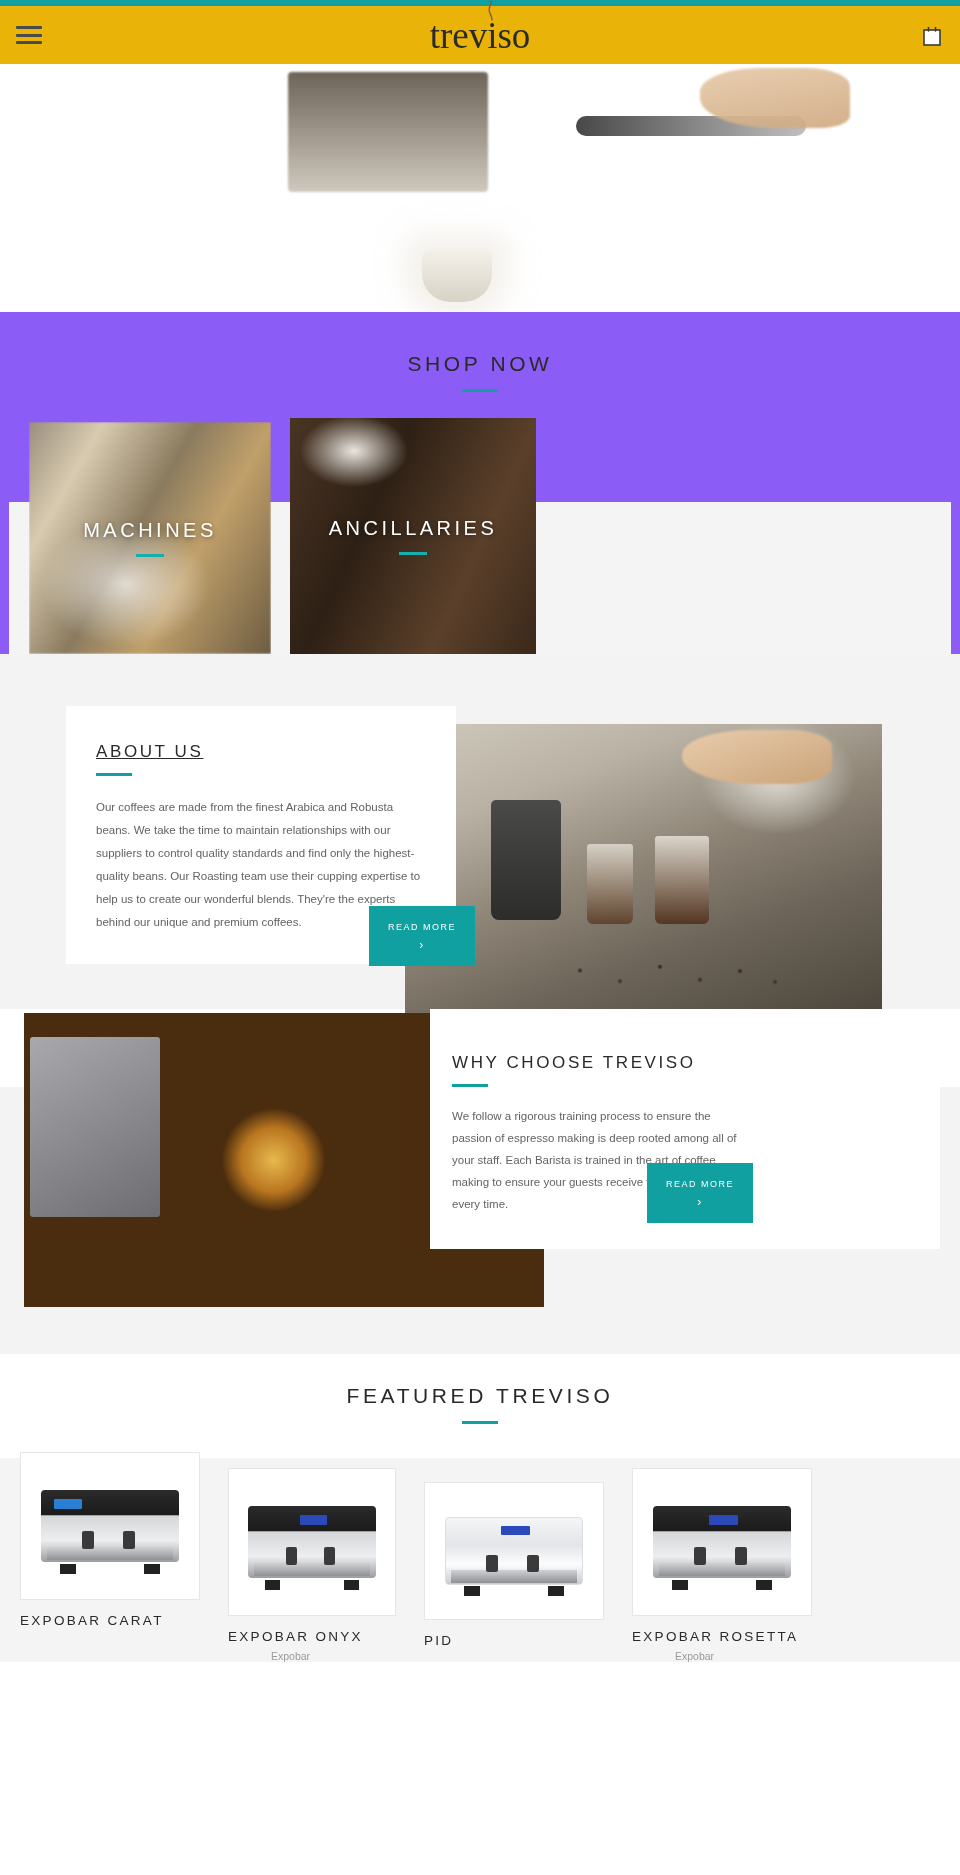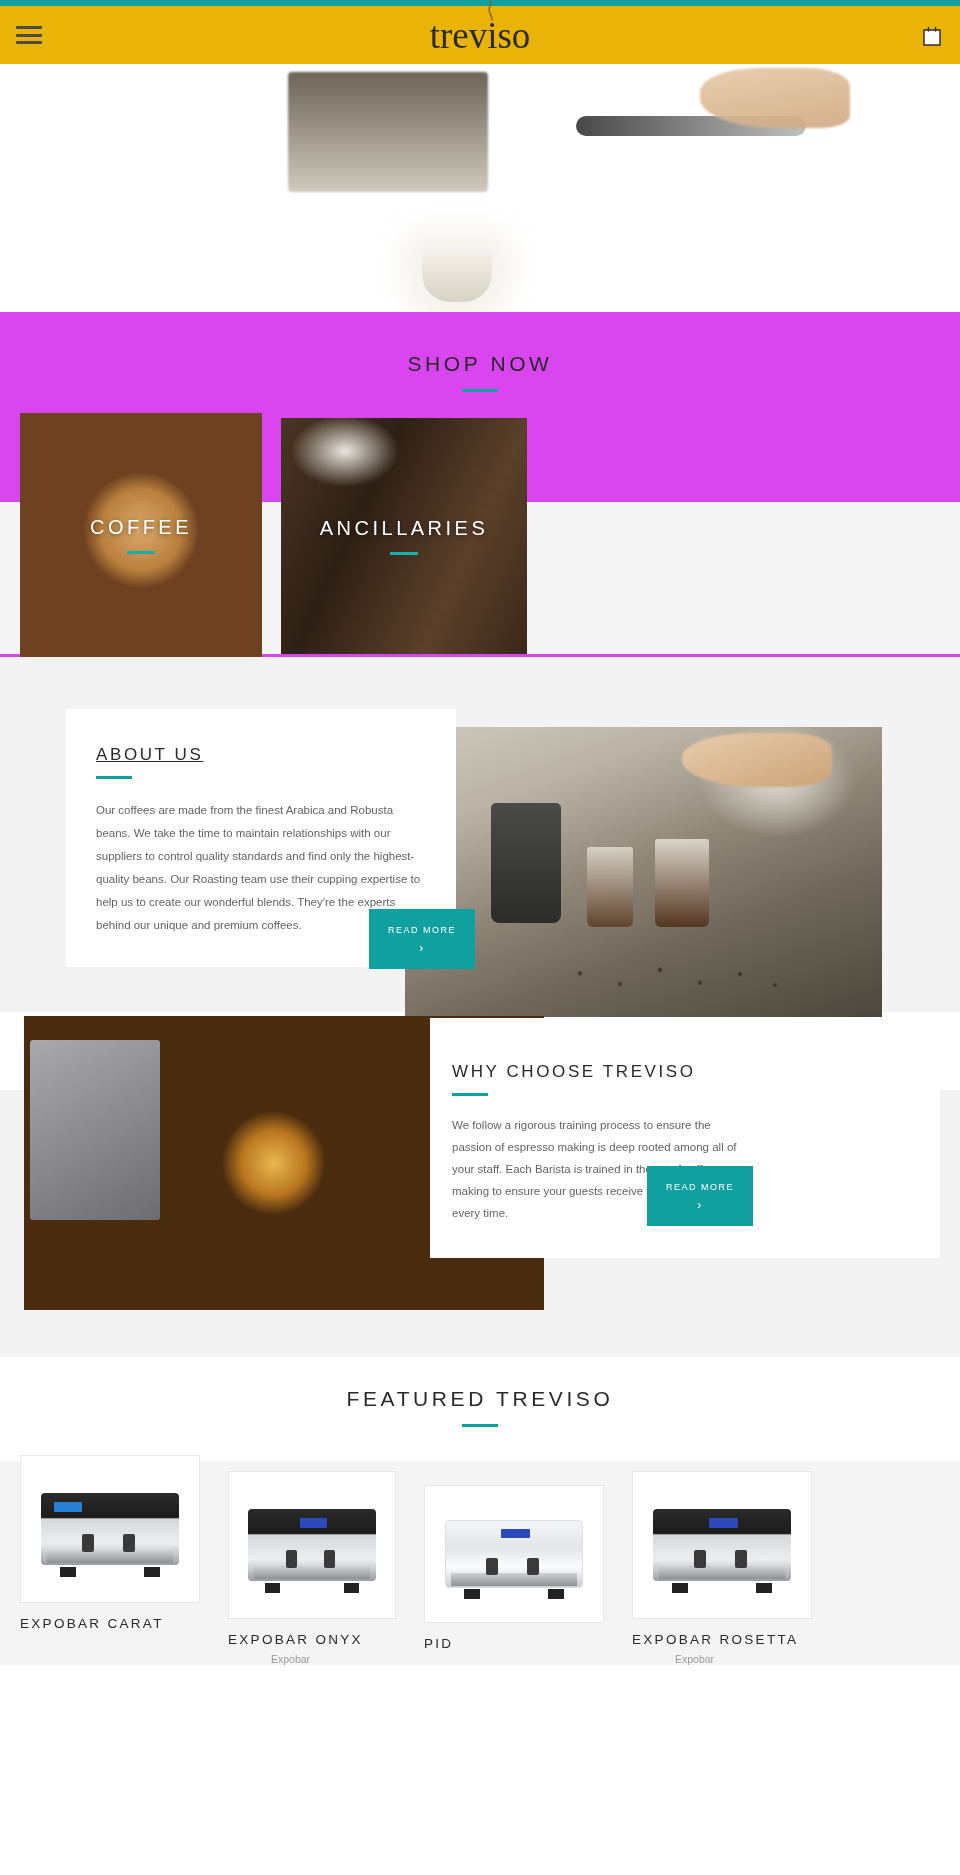--- a/index.html
+++ b/index.html
@@ -72,21 +72,21 @@
     position:absolute; right:110px; top:4px; width:150px; height:60px;
     background:linear-gradient(170deg,#e7c9a8,#cfa87f);
     border-radius:40% 30% 20% 50%; filter:blur(1px); opacity:.9;
   }
   .hero-steam {
     position:absolute; left:18%; bottom:0; width:64%; height:120px;
     background:radial-gradient(ellipse at 50% 100%, rgba(255,255,255,.85), rgba(255,255,255,0) 70%);
   }
 
   
-  .shop-section { background:#d946ef; padding:40px 0 0; }
+  .shop-section { background:#8b5cf6; padding:40px 9px 0; }
   .section-title {
     text-align:center; font-size:21px; letter-spacing:3.6px;
     color:#2a2a2a; font-weight:400;
   }
   .title-rule {
     width:36px; height:3px; background:#11a0a0; margin:13px auto 0;
   }
   .title-rule.left { margin:11px 0 0; }
 
   .tiles {
@@ -195,21 +195,21 @@
       radial-gradient(circle 52px at 48% 50%, #e8b94e, #b9761f 62%, #4a2c0e 100%),
       linear-gradient(125deg,#9d9ca0 0%,#6f6e72 14%,#2c2722 34%,#151210 58%,#241c14 78%,#0d0b09 100%);
     filter:blur(.5px);
   }
   .why-photo .laptop {
     position:absolute; left:6px; top:24px; width:130px; height:180px;
     background:linear-gradient(150deg,#a9a8ad,#6d6c71); border-radius:3px;
   }
   .why-card {
     position:absolute; left:410px; top:0; width:510px; background:#fff;
-    padding:44px 36px 34px 22px; min-height:198px; z-index:3;margin-top:6px;
+    padding:44px 36px 34px 22px; min-height:198px; z-index:3;
   }
   .why-h { font-size:17px; letter-spacing:2.6px; color:#2a2a2a; }
   .why-p { margin-top:18px; font-size:11.5px; line-height:22px; color:#636363; width:300px; }
   .why-btn-pos { position:absolute; left:627px; top:154px; z-index:4; }
 
   
   .featured-section { background:#fff; padding:30px 0 0; position:relative; }
   .featured-band {
     position:absolute; left:0; right:0; top:104px; bottom:0; background:#f4f4f4;
   }
@@ -295,28 +295,28 @@
 </div>
 
 <div class="shop-section">
   <div class="section-title">SHOP NOW</div>
   <div class="title-rule"></div>
 
   <div class="shop-tiles-wrap">
     <div class="shop-band" style="top:110px;"></div>
     <div class="tiles">
 
-
-      <div class="tile t2">
+      <div class="tile t1">
         <div class="tile-bg"></div>
         <div class="tile-label">
-          <span>COFFEE</span>
+          <span>MACHINES</span>
           <div class="tile-rule"></div>
         </div>
       </div>
+
 
       <div class="tile t3">
         <div class="tile-bg"></div>
         <div class="tile-label">
           <span>ANCILLARIES</span>
           <div class="tile-rule"></div>
         </div>
       </div>
 
     </div>

